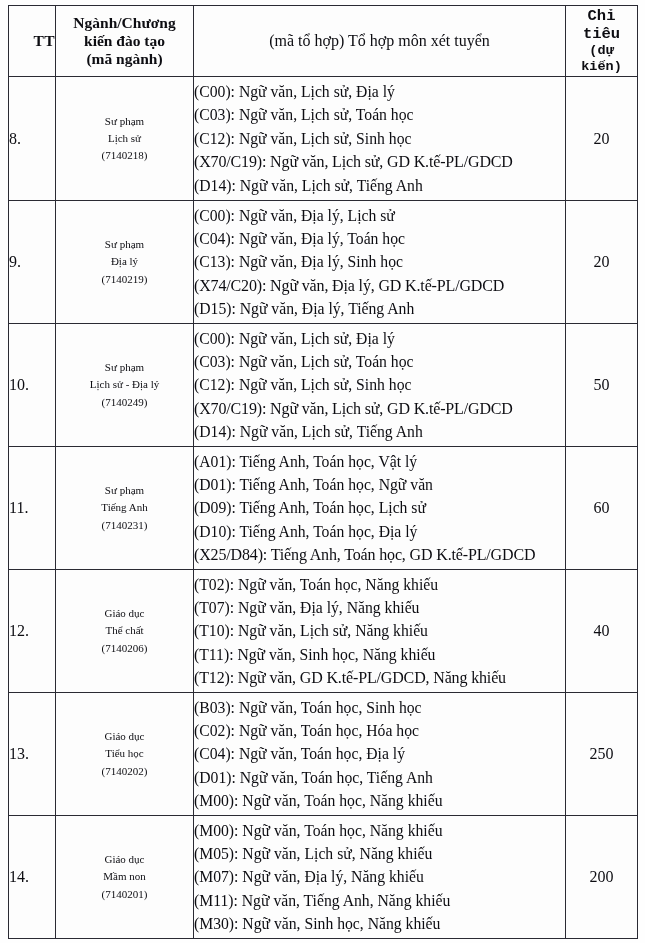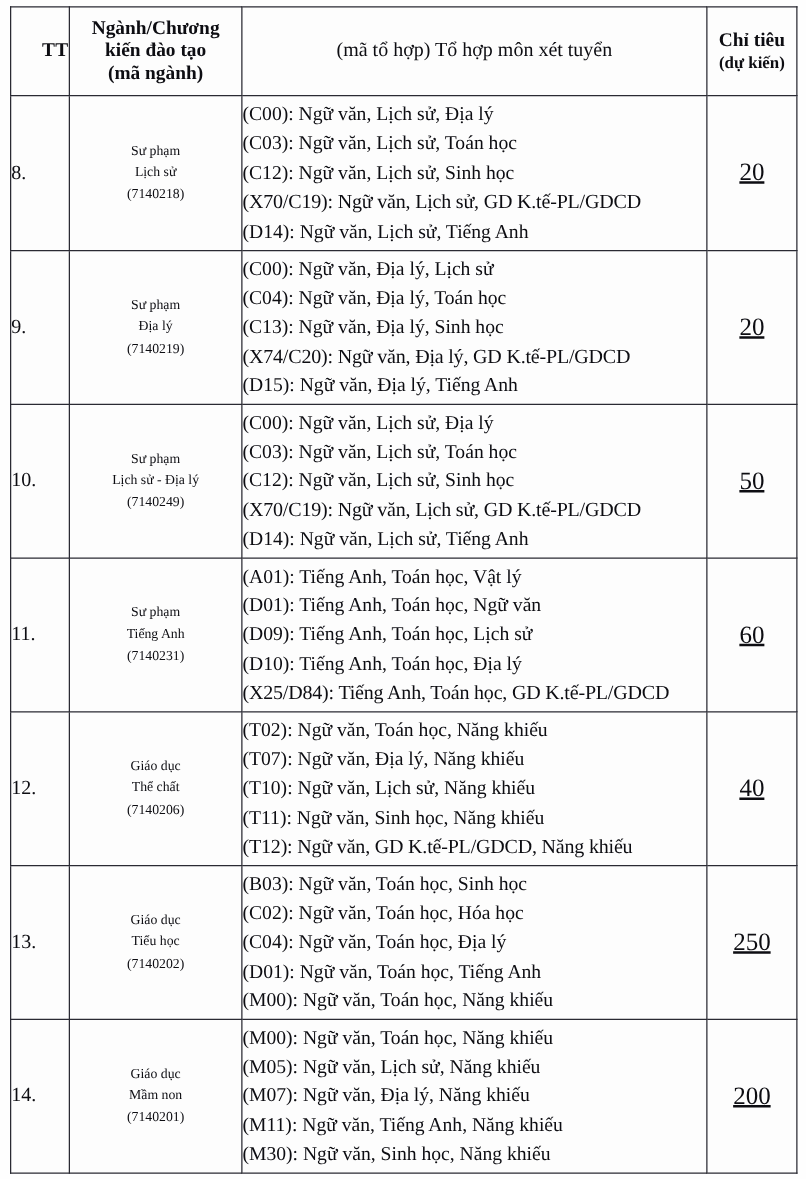--- a/index.html
+++ b/index.html
@@ -49,21 +49,21 @@
   thead th {
     text-align: center;
     font-weight: bold;
     height: 70px;
     line-height: 1.18;
     padding: 2px 3px;
   }
   .hdr-tt      { font-size: 15.5px; letter-spacing: .4px; text-align: right; }
   .hdr-major   { font-size: 15.5px; }
   .hdr-combo   { font-size: 16px; font-weight: normal; }
-  .hdr-quota   { font-size: 15.5px; }
+  .hdr-quota   { font-size: 15.5px; font-family: Liberation Mono, monospace; }
   .hdr-sub     { font-size: 13.5px; font-weight: bold; display: block; text-align: center; }
   .hdr-line    { display: block; }
 
   
   td.cell-tt {
     text-align: center;
     font-size: 16px;
     padding-left: 6px;
     text-align: left;
     padding-left: 14px;
@@ -86,22 +86,21 @@
     height: 23.4px;
     line-height: 23.4px;
     overflow: hidden;
   }
   td.cell-combo .combo-line.tight {
     font-size: 16px;
     letter-spacing: -0.15px;
   }
   td.cell-quota {
     text-align: center;
-    font-size: 20px;
-    text-decoration: underline;
+    font-size: 16px;
   }
 
   tbody tr { height: 123px; }
   tbody tr:first-child { height: 124px; }
 </style>
 </head>
 <body>
 
 <div id="page">
   <table class="admissions">

